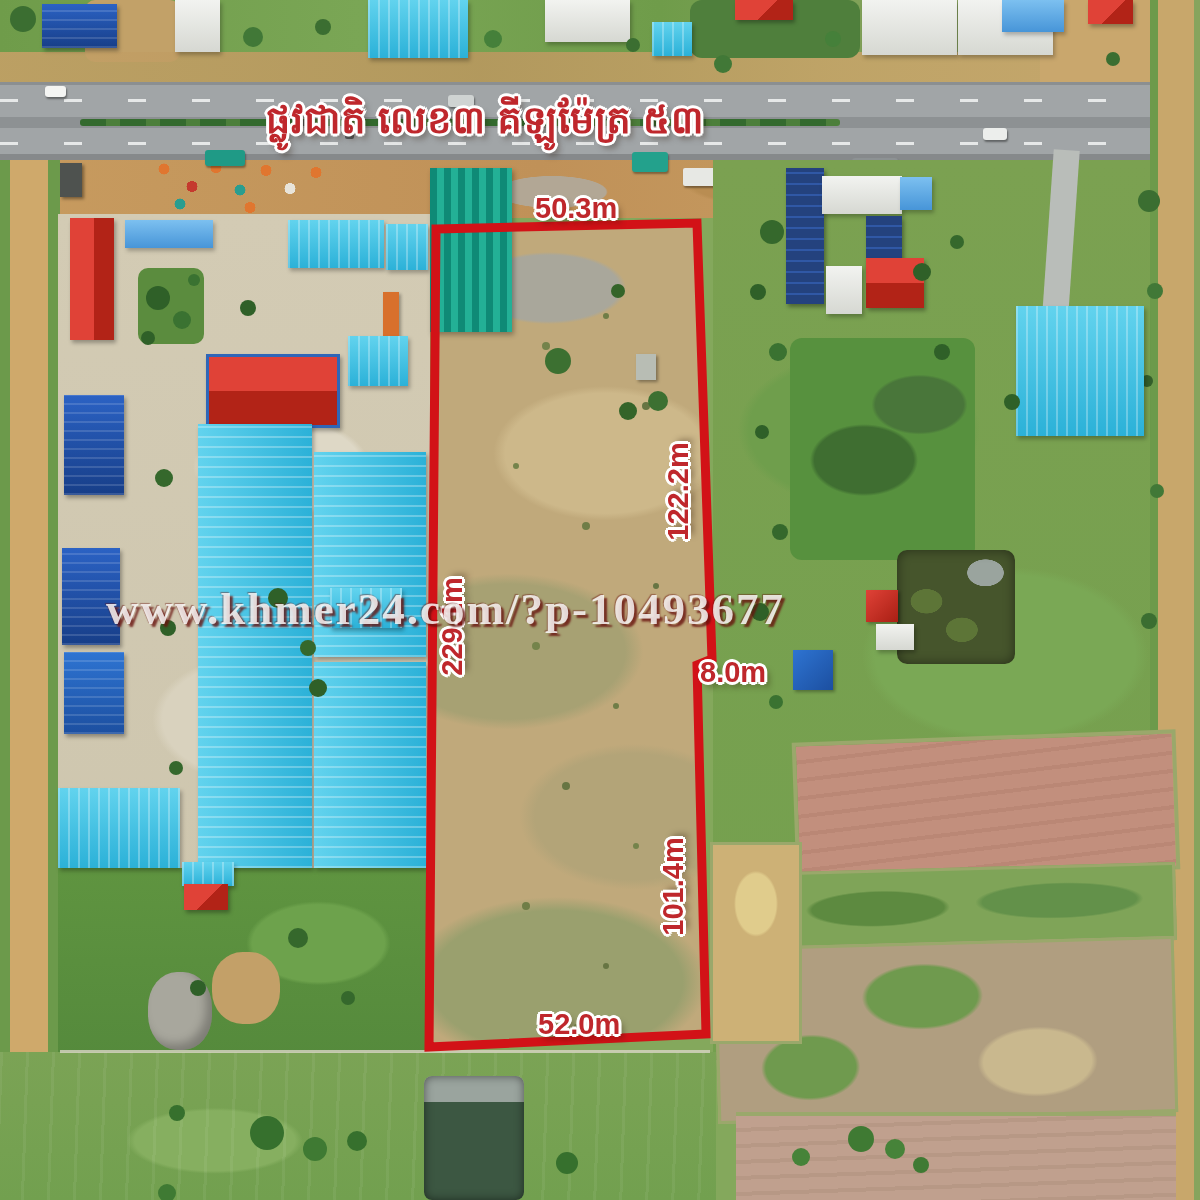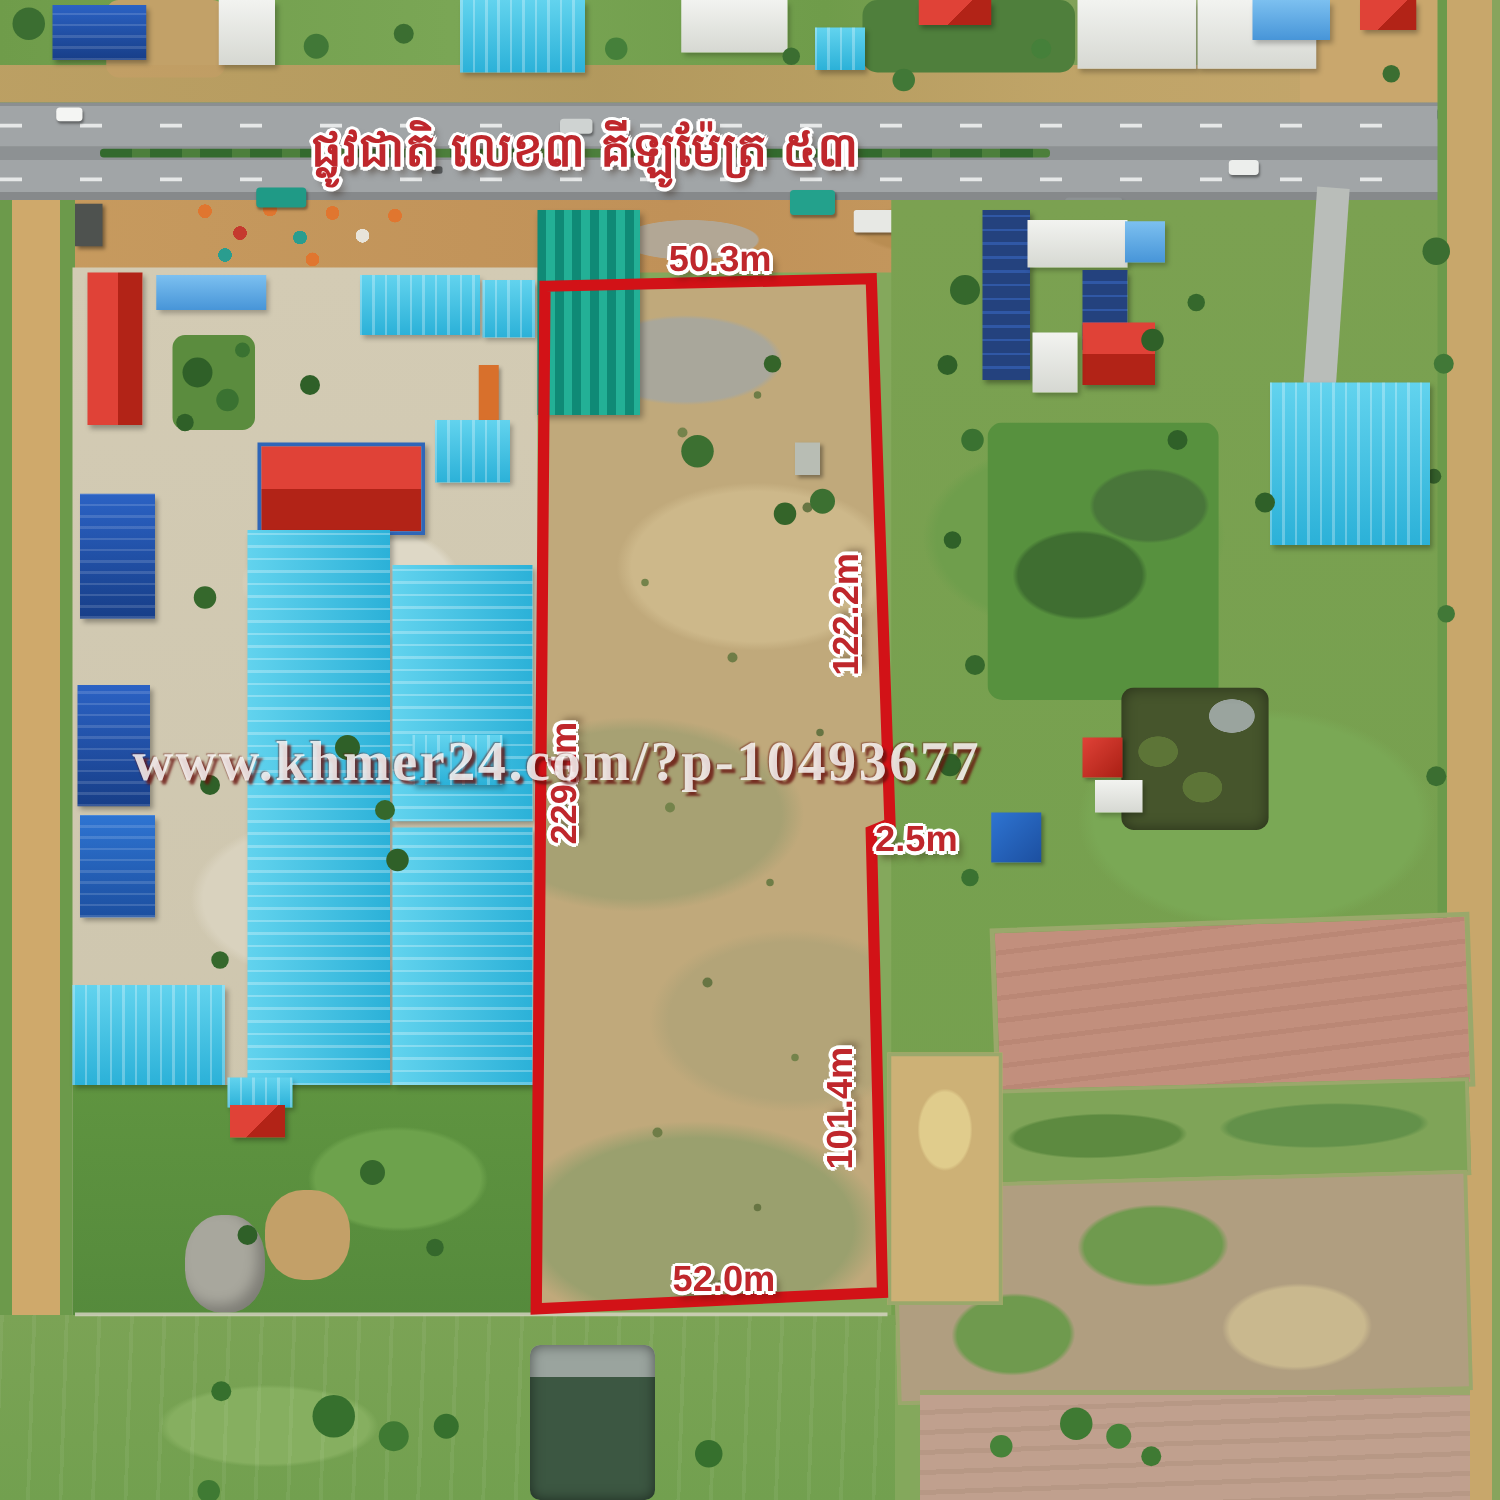--- a/index.html
+++ b/index.html
@@ -188,21 +188,21 @@
   <div class="tree" style="left:545px;top:348px;width:26px;height:26px;background:#3c7031;box-shadow:70px 50px 0 -4px #346429,100px 40px 0 -3px #3c7031,60px -70px 0 -6px #346429;"></div>
   <div class="b" style="left:636px;top:354px;width:20px;height:26px;background:#b8bdb4;box-shadow:2px 2px 3px rgba(0,0,0,.35);"></div>
 
   <svg class="b" style="left:0;top:0;" width="1200" height="1200" viewBox="0 0 1200 1200">
     <polygon points="436,229 697,223 712,659 697,665 706,1034 429,1047" fill="none" stroke="#d21217" stroke-width="9" stroke-linejoin="miter"></polygon>
   </svg>
 
   <div class="label meas" style="left:535px;top:192px;">50.3m</div>
   <div class="label meas vlabel" style="left:400px;top:610px;width:104px;text-align:center;">229.1m</div>
   <div class="label meas vlabel" style="left:626px;top:475px;width:104px;text-align:center;">122.2m</div>
-  <div class="label meas" style="left:700px;top:656px;">2.5m</div>
+  <div class="label meas" style="left:700px;top:656px;">8.0m</div>
   <div class="label meas vlabel" style="left:621px;top:870px;width:104px;text-align:center;">101.4m</div>
   <div class="label meas" style="left:538px;top:1008px;">52.0m</div>
 
-  <div class="label khmer" style="left:249px;top:96px;">ផ្លូវជាតិ លេខ៣ គីឡូម៉ែត្រ ៥៣</div>
+  <div class="label khmer" style="left:266px;top:96px;">ផ្លូវជាតិ លេខ៣ គីឡូម៉ែត្រ ៥៣</div>
 
   <div class="watermark" style="left:106px;top:583px;">www.khmer24.com/?p-10493677</div>
 
 </div>
 
 </body></html>

